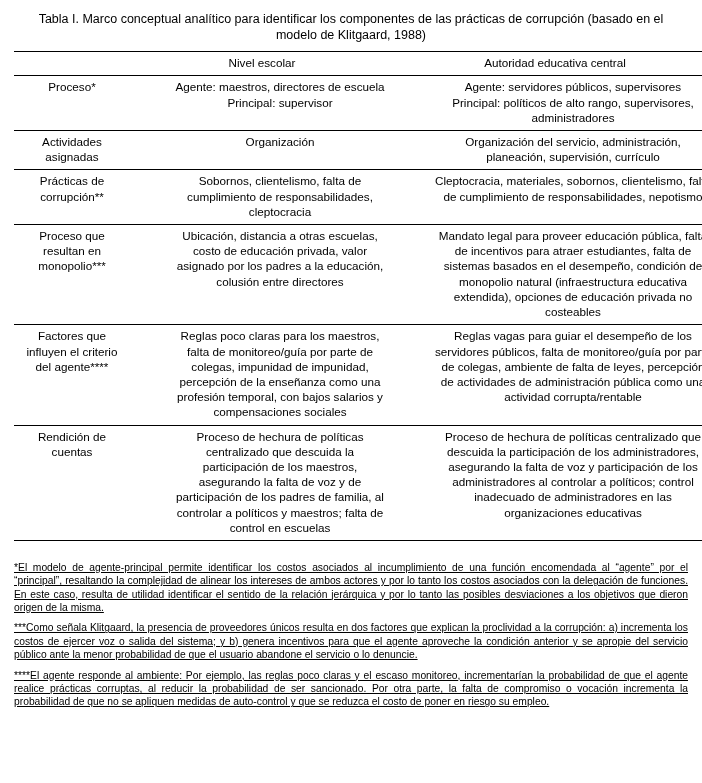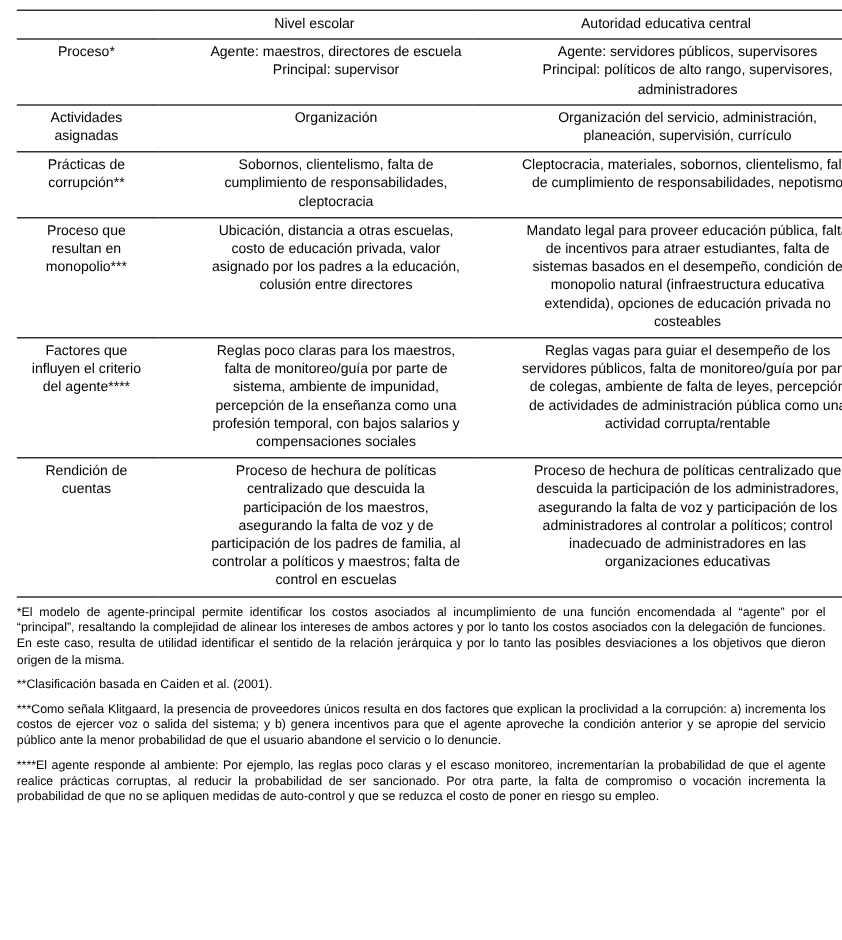--- a/index.html
+++ b/index.html
@@ -45,32 +45,34 @@
   .rule-thin td, .rule-thin th { border-top: 0.9px solid #000; }
   .rule-bottom td { border-bottom: 1.6px solid #000; }
   thead th { padding-top: 4px; padding-bottom: 4px; }
   .hdr-center { text-align: center; }
   .cell-block { display: block; margin-left: 36px; }
   .notes {
     width: 674px;
     font-size: 10.3px;
     line-height: 1.30;
     text-align: justify;
-    margin-top: 6px;
+    margin-top: 20px;
+    text-decoration: underline;
   }
   .note {
     margin-bottom: 7px;
   }
   .note:last-child { margin-bottom: 0; }
 </style>
 </head>
 <body>
 
 <div class="page">
 
+  <div class="caption">Tabla I. Marco conceptual analítico para identificar los componentes de las prácticas de corrupción (basado en el modelo de Klitgaard, 1988)</div>
 
   <table class="matrix">
     <thead>
       <tr class="rule-top rule-thin">
         <th class="col-label"></th>
         <th class="col-a hdr-center">Nivel escolar</th>
         <th class="col-b hdr-center">Autoridad educativa central</th>
       </tr>
     </thead>
     <tbody>
@@ -108,38 +110,37 @@
         <td>
           <span class="cell-block">Ubicación, distancia a otras escuelas, costo de educación privada, valor asignado por los padres a la educación, colusión entre directores</span>
         </td>
         <td>
           <span class="cell-block">Mandato legal para proveer educación pública, falta de incentivos para atraer estudiantes, falta de sistemas basados en el desempeño, condición de monopolio natural (infraestructura educativa extendida), opciones de educación privada no costeables</span>
         </td>
       </tr>
       <tr class="rule-thin">
         <td>Factores que influyen el criterio del agente****</td>
         <td>
-          <span class="cell-block">Reglas poco claras para los maestros, falta de monitoreo/guía por parte de sistema, ambiente de impunidad, percepción de la enseñanza como una profesión temporal, con bajos salarios y compensaciones sociales</span>
+          <span class="cell-block">Reglas poco claras para los maestros, falta de monitoreo/guía por parte de colegas, impunidad de impunidad, percepción de la enseñanza como una profesión temporal, con bajos salarios y compensaciones sociales</span>
         </td>
         <td>
           <span class="cell-block">Reglas vagas para guiar el desempeño de los servidores públicos, falta de monitoreo/guía por parte de colegas, ambiente de falta de leyes, percepción de actividades de administración pública como una actividad corrupta/rentable</span>
         </td>
       </tr>
       <tr class="rule-thin rule-bottom">
         <td>Rendición de cuentas</td>
         <td>
           <span class="cell-block">Proceso de hechura de políticas centralizado que descuida la participación de los maestros, asegurando la falta de voz y de participación de los padres de familia, al controlar a políticos y maestros; falta de control en escuelas</span>
         </td>
         <td>
           <span class="cell-block">Proceso de hechura de políticas centralizado que descuida la participación de los administradores, asegurando la falta de voz y participación de los administradores al controlar a políticos; control inadecuado de administradores en las organizaciones educativas</span>
         </td>
       </tr>
     </tbody>
   </table>
 
   <div class="notes">
     <div class="note">*El modelo de agente-principal permite identificar los costos asociados al incumplimiento de una función encomendada al “agente” por el “principal”, resaltando la complejidad de alinear los intereses de ambos actores y por lo tanto los costos asociados con la delegación de funciones. En este caso, resulta de utilidad identificar el sentido de la relación jerárquica y por lo tanto las posibles desviaciones a los objetivos que dieron origen de la misma.</div>
-    <div class="note">**Clasificación basada en Caiden et al. (2001).</div>
     <div class="note">***Como señala Klitgaard, la presencia de proveedores únicos resulta en dos factores que explican la proclividad a la corrupción: a) incrementa los costos de ejercer voz o salida del sistema; y b) genera incentivos para que el agente aproveche la condición anterior y se apropie del servicio público ante la menor probabilidad de que el usuario abandone el servicio o lo denuncie.</div>
     <div class="note">****El agente responde al ambiente: Por ejemplo, las reglas poco claras y el escaso monitoreo, incrementarían la probabilidad de que el agente realice prácticas corruptas, al reducir la probabilidad de ser sancionado. Por otra parte, la falta de compromiso o vocación incrementa la probabilidad de que no se apliquen medidas de auto-control y que se reduzca el costo de poner en riesgo su empleo.</div>
   </div>
 
 </div>
 
 </body></html>

